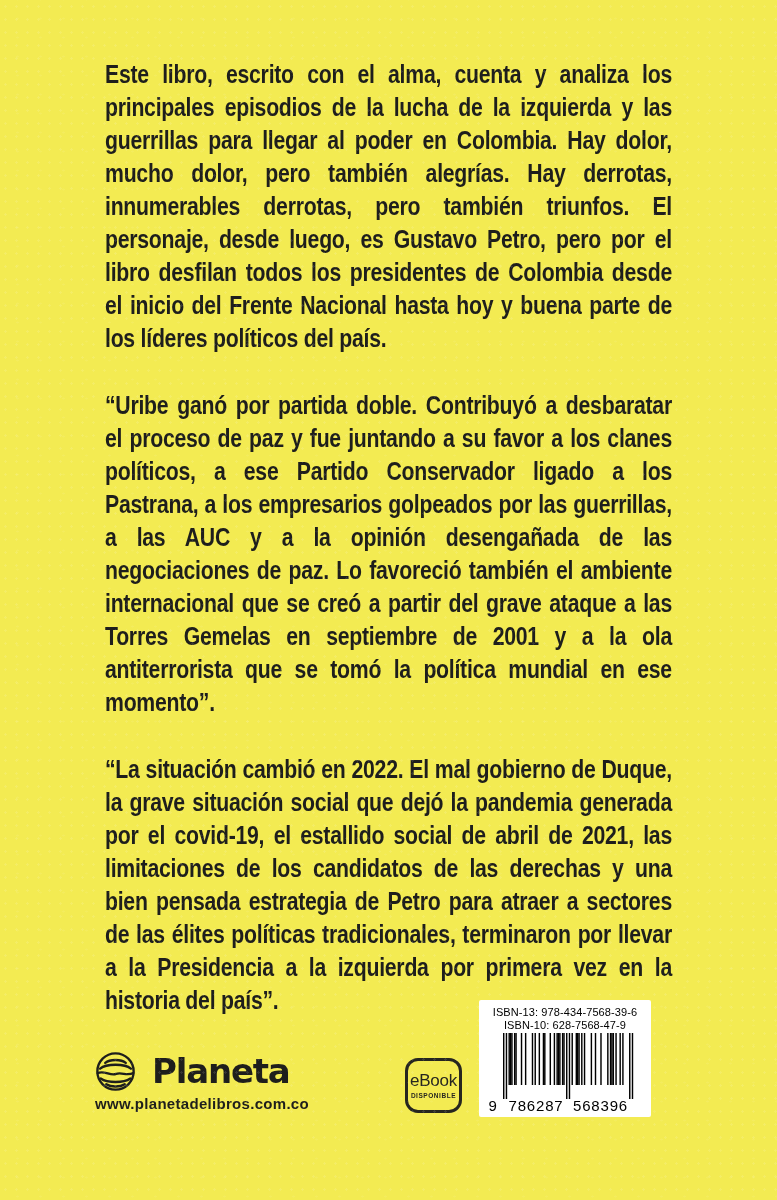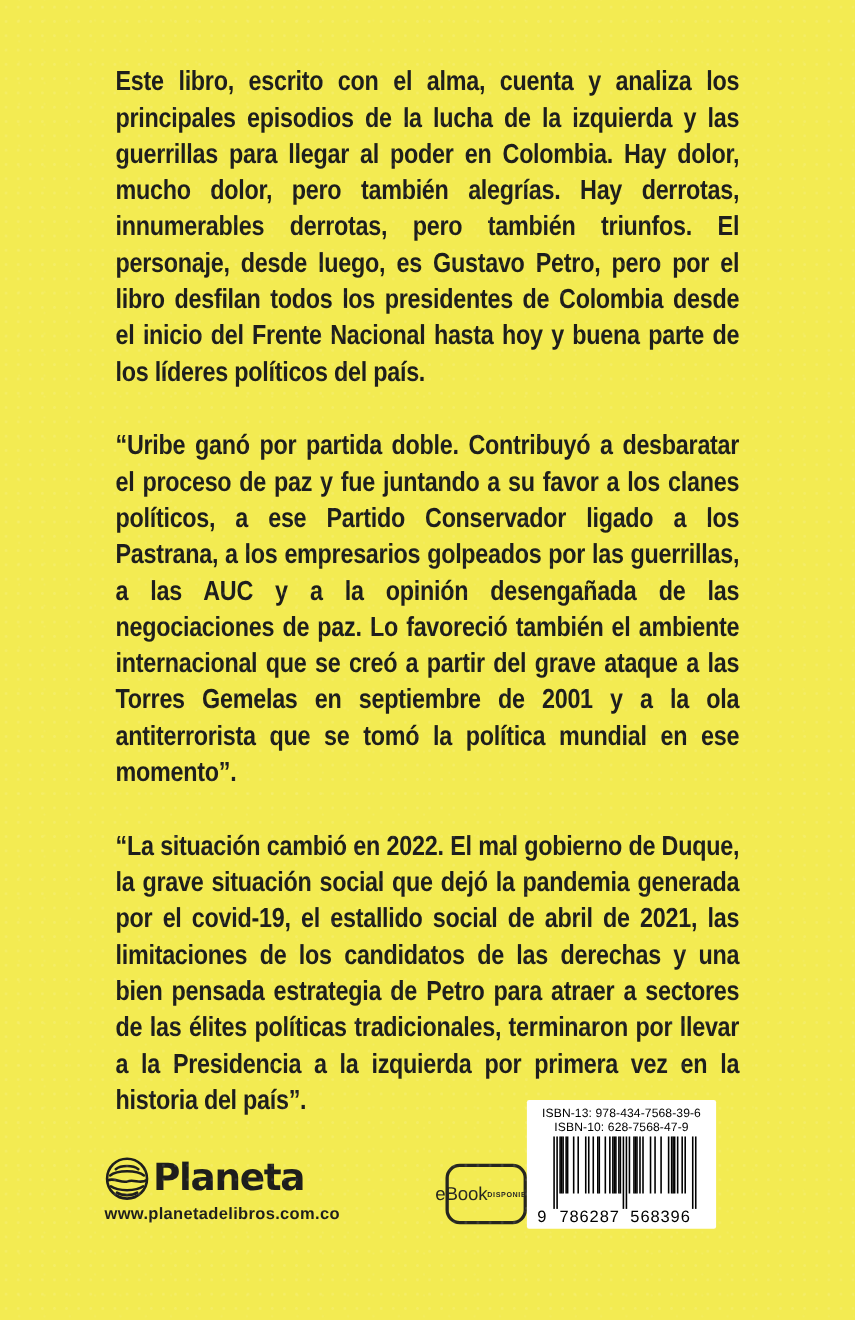--- a/index.html
+++ b/index.html
@@ -28,36 +28,36 @@
     color:var(--ink,#1E1E1C);
     font-size:25px;line-height:33px;font-weight:700;
     letter-spacing:-0.3px;
     text-align:justify;
     hyphens:auto;-webkit-hyphens:auto;
   }
   .text-block p{margin:0;}
   .text-block p + p{margin-top:34px;}
 
   .publisher{position:absolute;left:95px;top:1050px;color:var(--ink,#1E1E1C);}
-  .logo-row{display:flex;align-items:center;gap:3px;}
+  .logo-row{display:flex;align-items:center;gap:16px;}
   .logo-row svg{display:block;}
   .wordmark{
     font-family:"DejaVu Sans","Liberation Sans",sans-serif;
     font-size:34px;font-weight:700;letter-spacing:-1.2px;line-height:42px;
   }
   .website{
     margin-top:3px;
     font-size:15px;font-weight:700;letter-spacing:0.3px;
   }
 
   .ebook-badge{
     position:absolute;left:405px;top:1058px;
-    width:74px;height:55px;box-sizing:border-box;
+    width:57px;height:55px;box-sizing:border-box;
     border:3px solid #26261F;border-radius:13px;
-    display:flex;flex-direction:row;align-items:center;justify-content:center;
+    display:flex;flex-direction:column;align-items:center;justify-content:center;
     color:#26261F;
   }
   .ebook-label{font-size:17px;font-weight:400;letter-spacing:-0.2px;line-height:18px;}
   .ebook-sub{font-size:6.5px;font-weight:700;letter-spacing:0.55px;margin-top:2px;}
 
   .barcode-box{
     position:absolute;left:479px;top:1000px;width:172px;height:117px;
     background:var(--bc-bg,#FFFFFF);border-radius:2px;z-index:5;
     box-sizing:border-box;padding-top:6px;
     text-align:center;color:#000;

